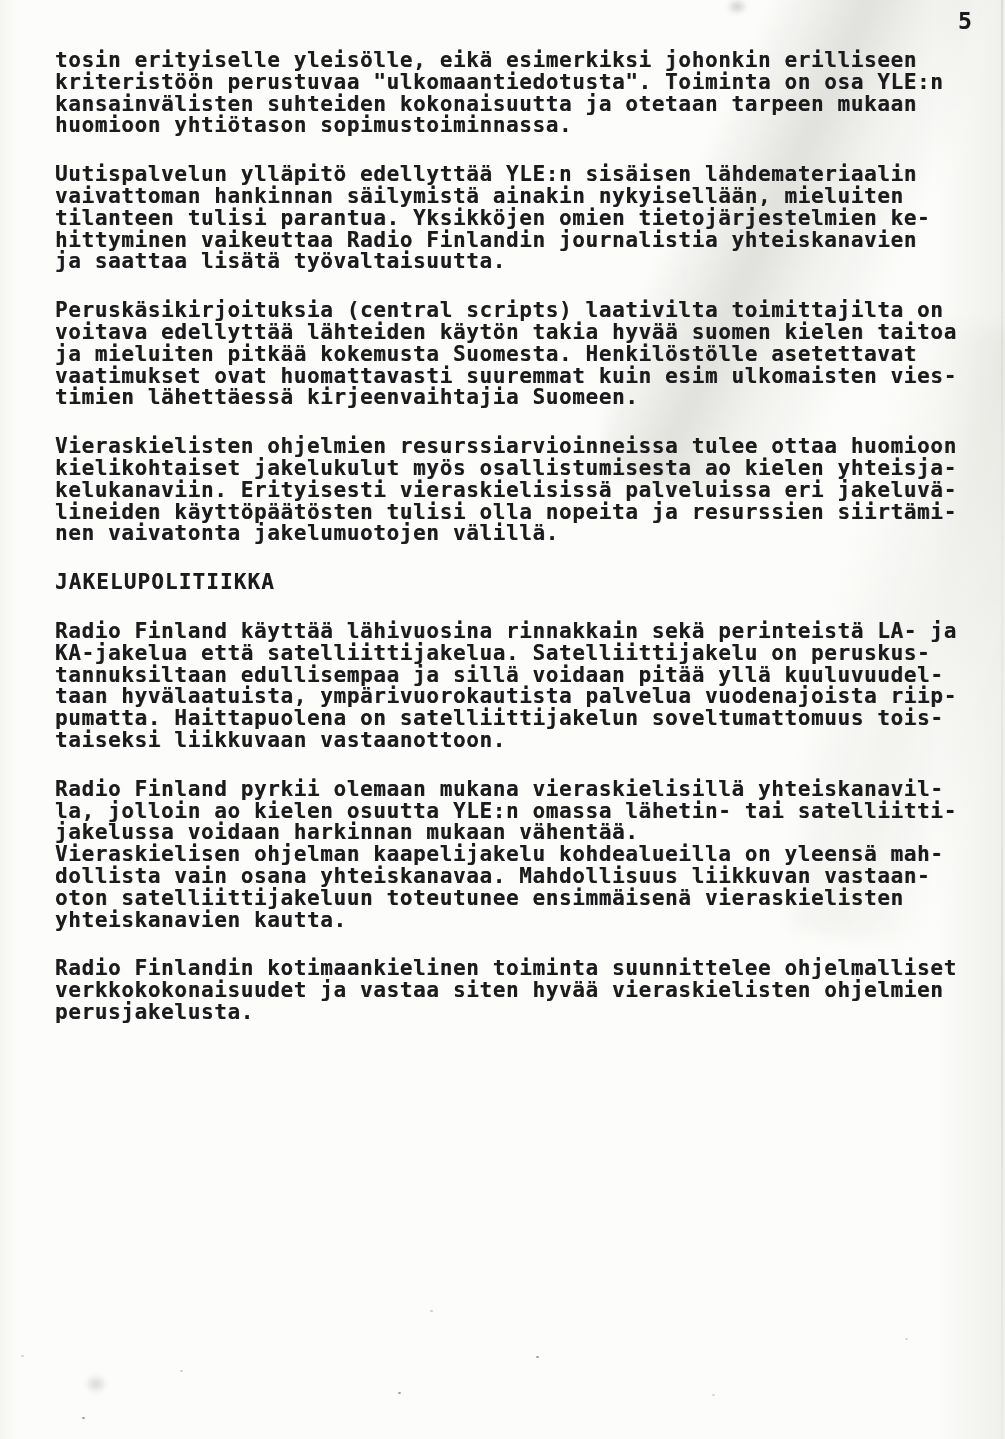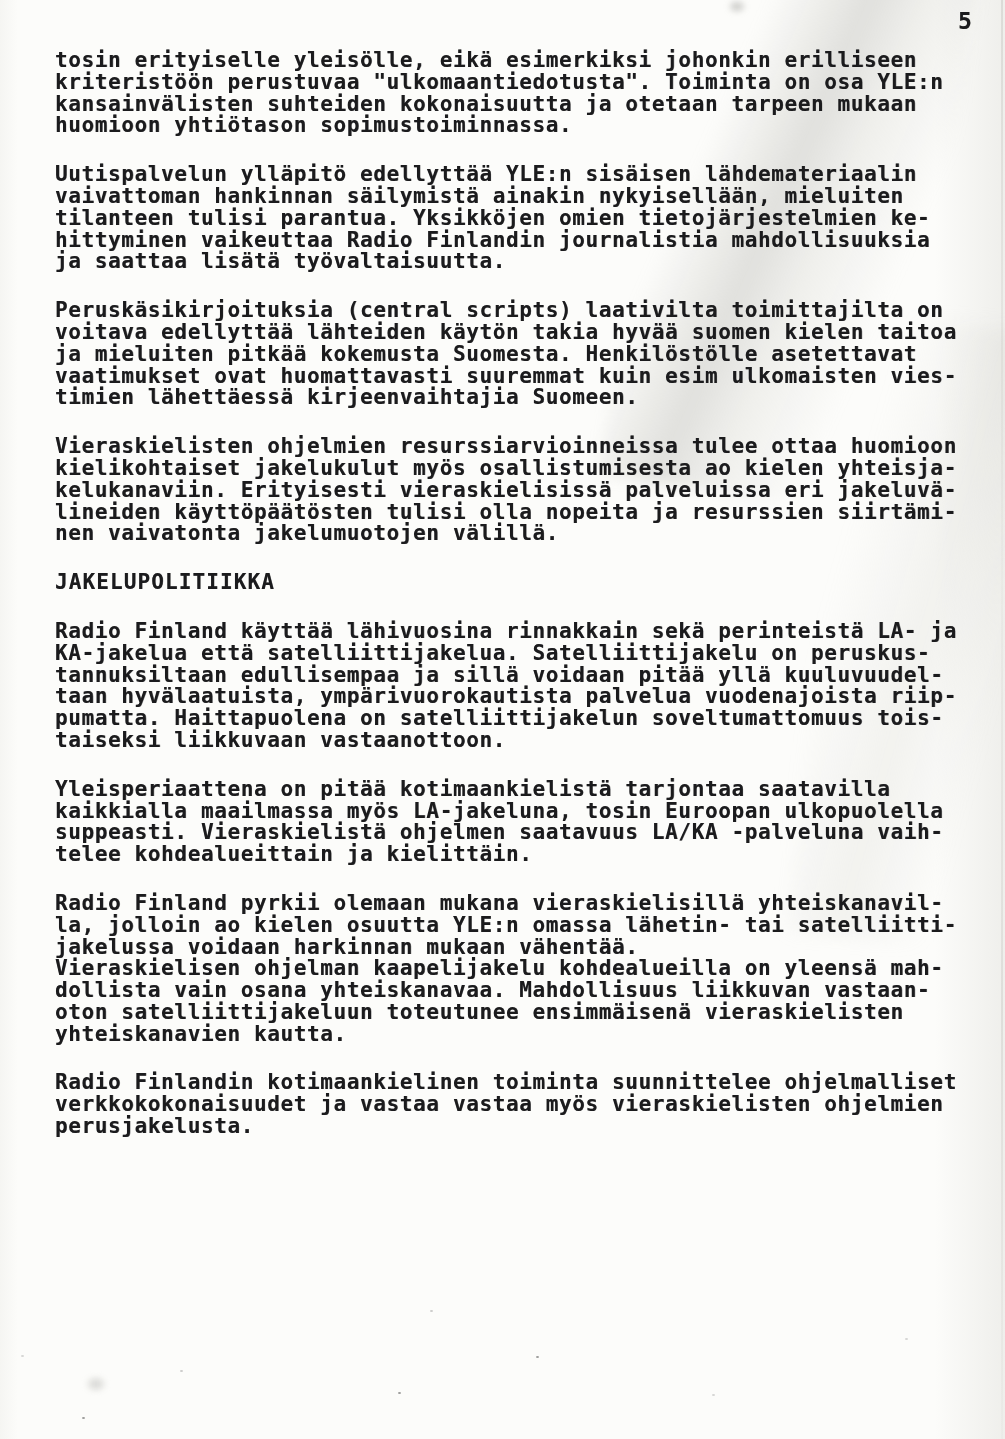--- a/index.html
+++ b/index.html
@@ -130,48 +130,44 @@
   <div class="page-number">5</div>
 
   <div class="content">
     <p class="para">tosin erityiselle yleisölle, eikä esimerkiksi johonkin erilliseen
 kriteristöön perustuvaa "ulkomaantiedotusta". Toiminta on osa YLE:n
 kansainvälisten suhteiden kokonaisuutta ja otetaan tarpeen mukaan
 huomioon yhtiötason sopimustoiminnassa.</p>
     <p class="para">Uutispalvelun ylläpitö edellyttää YLE:n sisäisen lähdemateriaalin
 vaivattoman hankinnan säilymistä ainakin nykyisellään, mieluiten
 tilanteen tulisi parantua. Yksikköjen omien tietojärjestelmien ke-
-hittyminen vaikeuttaa Radio Finlandin journalistia mahdollisuuksia
+hittyminen vaikeuttaa Radio Finlandin journalistia yhteiskanavien
 ja saattaa lisätä työvaltaisuutta.</p>
     <p class="para">Peruskäsikirjoituksia (central scripts) laativilta toimittajilta on
 voitava edellyttää lähteiden käytön takia hyvää suomen kielen taitoa
 ja mieluiten pitkää kokemusta Suomesta. Henkilöstölle asetettavat
 vaatimukset ovat huomattavasti suuremmat kuin esim ulkomaisten vies-
 timien lähettäessä kirjeenvaihtajia Suomeen.</p>
     <p class="para">Vieraskielisten ohjelmien resurssiarvioinneissa tulee ottaa huomioon
 kielikohtaiset jakelukulut myös osallistumisesta ao kielen yhteisja-
 kelukanaviin. Erityisesti vieraskielisissä palveluissa eri jakeluvä-
 lineiden käyttöpäätösten tulisi olla nopeita ja resurssien siirtämi-
 nen vaivatonta jakelumuotojen välillä.</p>
     <p class="heading">JAKELUPOLITIIKKA</p>
     <p class="para">Radio Finland käyttää lähivuosina rinnakkain sekä perinteistä LA- ja
 KA-jakelua että satelliittijakelua. Satelliittijakelu on peruskus-
 tannuksiltaan edullisempaa ja sillä voidaan pitää yllä kuuluvuudel-
 taan hyvälaatuista, ympärivuorokautista palvelua vuodenajoista riip-
 pumatta. Haittapuolena on satelliittijakelun soveltumattomuus tois-
 taiseksi liikkuvaan vastaanottoon.</p>
-    <p class="para">Yleisperiaattena on pitää kotimaankielistä tarjontaa saatavilla
-kaikkialla maailmassa myös LA-jakeluna, tosin Euroopan ulkopuolella
-suppeasti. Vieraskielistä ohjelmen saatavuus LA/KA -palveluna vaih-
-telee kohdealueittain ja kielittäin.</p>
     <p class="para">Radio Finland pyrkii olemaan mukana vieraskielisillä yhteiskanavil-
 la, jolloin ao kielen osuutta YLE:n omassa lähetin- tai satelliitti-
 jakelussa voidaan harkinnan mukaan vähentää.
 Vieraskielisen ohjelman kaapelijakelu kohdealueilla on yleensä mah-
 dollista vain osana yhteiskanavaa. Mahdollisuus liikkuvan vastaan-
 oton satelliittijakeluun toteutunee ensimmäisenä vieraskielisten
 yhteiskanavien kautta.</p>
     <p class="para">Radio Finlandin kotimaankielinen toiminta suunnittelee ohjelmalliset
-verkkokokonaisuudet ja vastaa vastaa myös vieraskielisten ohjelmien
+verkkokokonaisuudet ja vastaa siten hyvää vieraskielisten ohjelmien
 perusjakelusta.</p>
   </div>
 
 </div>
 
 </body></html>

